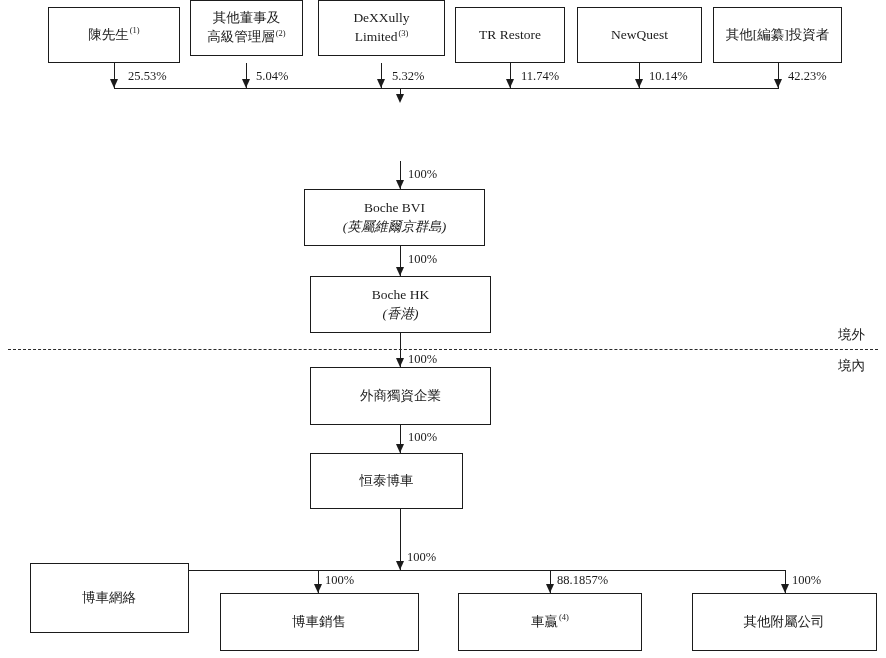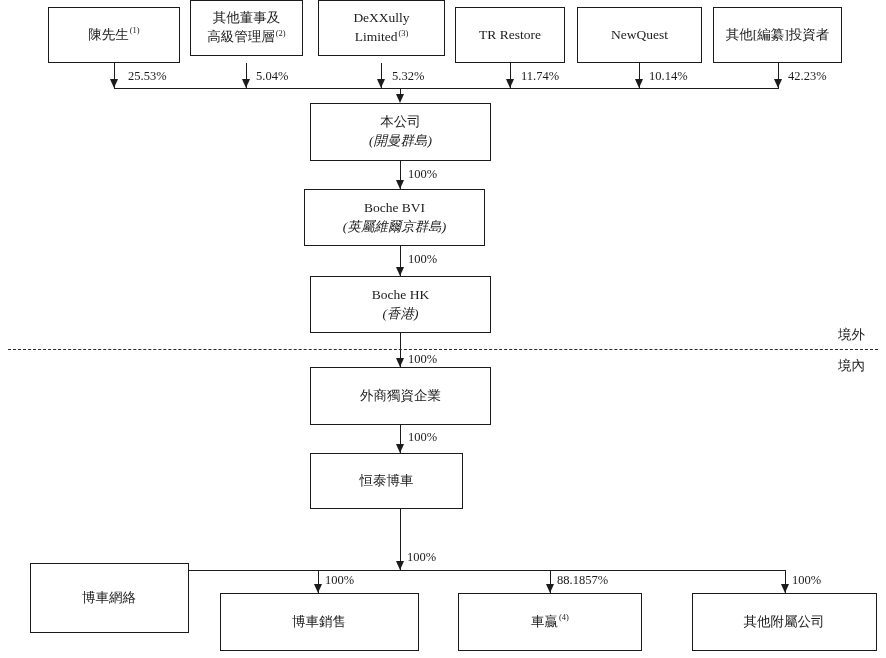--- a/index.html
+++ b/index.html
@@ -72,24 +72,20 @@
   <div class="pct" style="left:649px;top:69px">10.14%</div>
 
   <div class="vline" style="left:778px;top:63px;height:25px"></div>
   <div class="arrow-down" style="left:774px;top:79px"></div>
   <div class="pct" style="left:788px;top:69px">42.23%</div>
 
   <div class="hline" style="left:113.5px;top:88px;width:665px"></div>
   <div class="vline" style="left:400px;top:88px;height:13px"></div>
   <div class="arrow-down" style="left:396px;top:94px"></div>
 
-  <div class="box" style="left:310px;top:103px;width:181px;height:58px">
-    <div>本公司</div>
-    <div class="jur">(開曼群島)</div>
-  </div>
 
   <div class="vline" style="left:400px;top:161px;height:28px"></div>
   <div class="arrow-down" style="left:396px;top:180px"></div>
   <div class="pct" style="left:408px;top:167px">100%</div>
 
   <div class="box" style="left:304px;top:189px;width:181px;height:57px">
     <div>Boche BVI</div>
     <div class="jur">(英屬維爾京群島)</div>
   </div>
 

